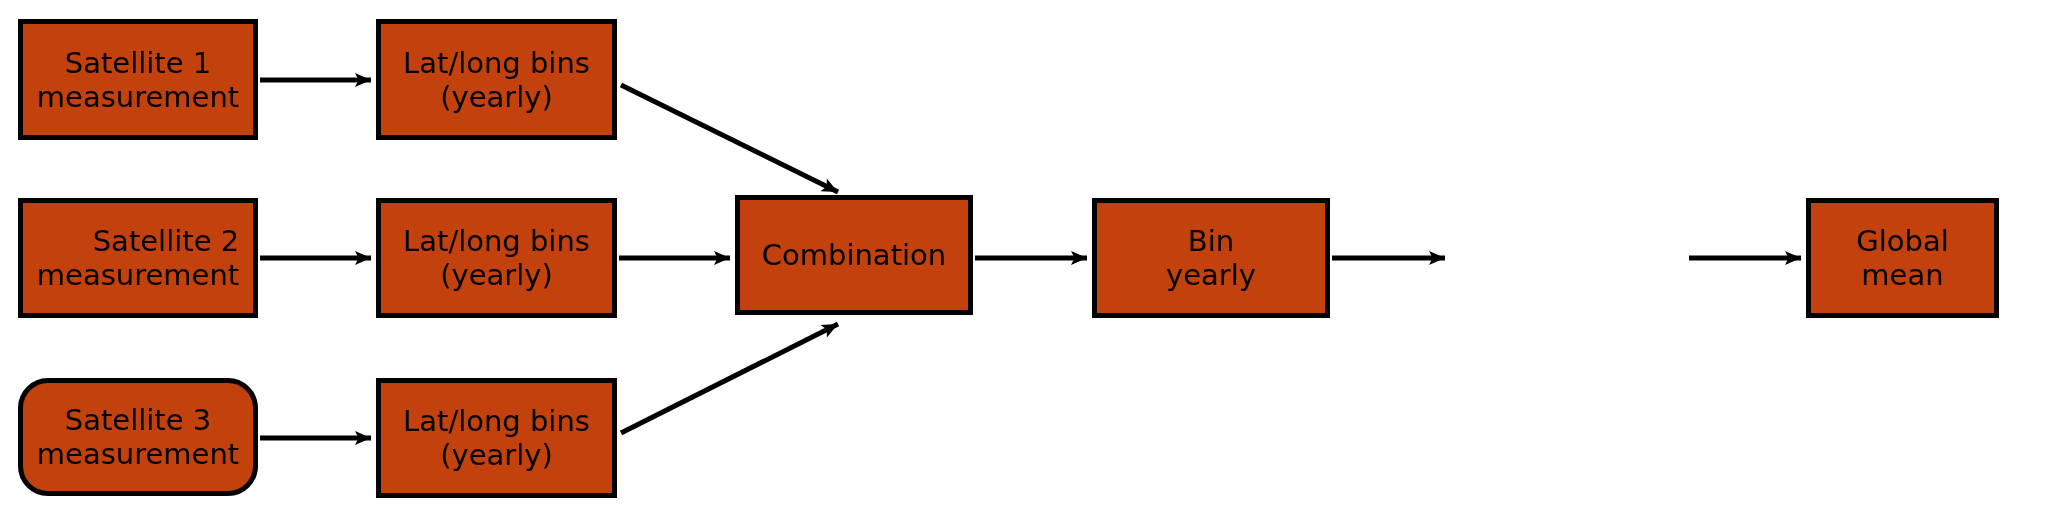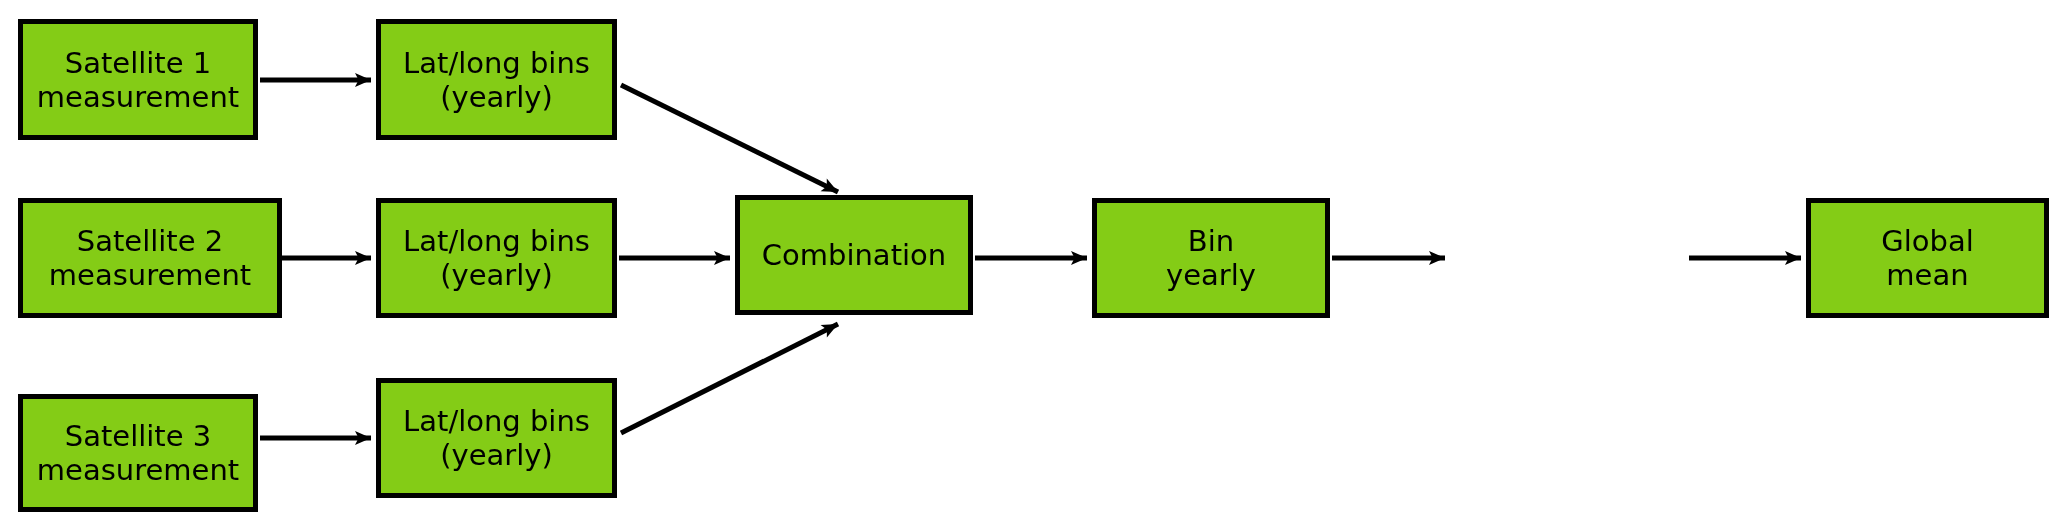--- a/index.html
+++ b/index.html
@@ -20,43 +20,43 @@
     position: absolute;
     left: 0;
     top: 0;
     width: 2067px;
     height: 518px;
   }
   .node {
     position: absolute;
     box-sizing: border-box;
     border: 5px solid #000000;
-    background: #84cc16;
+    background: #c2410c;
     display: flex;
     align-items: center;
     justify-content: center;
     text-align: center;
   }
   .node .label {
     font-size: 29px;
     line-height: 34px;
     white-space: pre-line;
     color: #000000;
   }
   
   .n-sat1   { left: 18px;   top: 19px;  width: 240px; height: 121px; }
   .n-bins1  { left: 376px;  top: 19px;  width: 241px; height: 121px; }
-  .n-sat2   { left: 18px;   top: 198px; width: 264px; height: 120px; }
+  .n-sat2   { left: 18px;   top: 198px; width: 240px; height: 120px; text-align: right; }
   .n-bins2  { left: 376px;  top: 198px; width: 241px; height: 120px; }
-  .n-sat3   { left: 18px;   top: 394px; width: 240px; height: 118px; }
+  .n-sat3   { left: 18px;   top: 378px; width: 240px; height: 118px; border-radius: 30px; }
   .n-bins3  { left: 376px;  top: 378px; width: 241px; height: 120px; }
   .n-comb   { left: 735px;  top: 195px; width: 238px; height: 120px; }
   .n-binavg { left: 1092px; top: 198px; width: 238px; height: 120px; }
   .n-short  { left: 1450px; top: 198px; width: 237px; height: 120px; }
-  .n-global { left: 1806px; top: 198px; width: 243px; height: 120px; }
+  .n-global { left: 1806px; top: 198px; width: 193px; height: 120px; }
   .edge {
     stroke: #000000;
     stroke-width: 5;
     fill: none;
   }
 </style>
 </head>
 <body>
 
 <div class="canvas">

